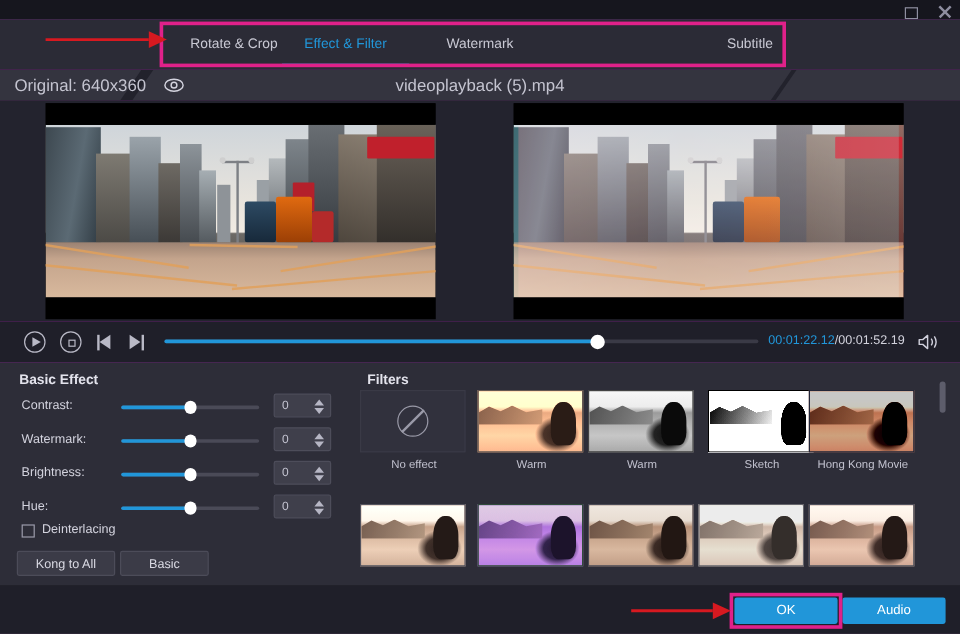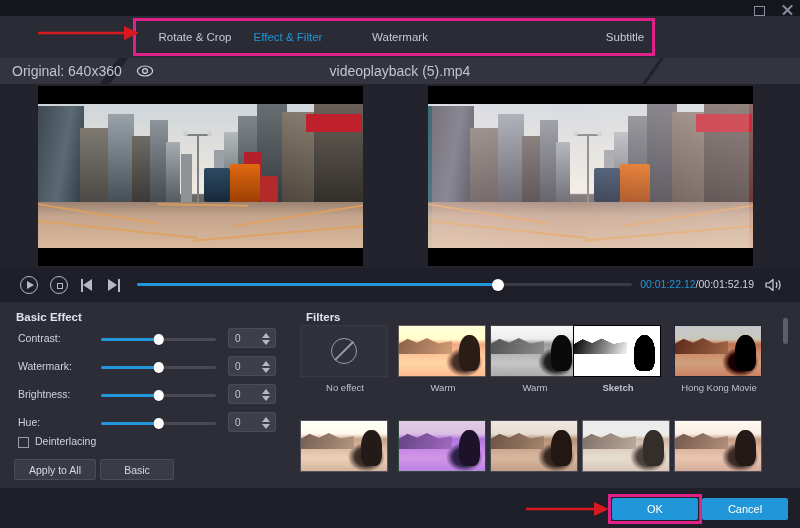--- a/index.html
+++ b/index.html
@@ -520,21 +520,21 @@
         <span class="val">0</span>
         <span class="ar up"></span>
         <span class="ar down"></span>
       </div>
     </div>
   </div>
 
   <div class="chk-box"></div>
   <div class="chk-label">Deinterlacing</div>
 
-  <div class="btn-sm" style="left:14px;width:82px;">Apply to All</div>
+  <div class="btn-sm" style="left:14px;width:82px;">Kong to All</div>
   <div class="btn-sm" style="left:100px;width:74px;">Basic</div>
 
   <div class="filters-wrap">
 
     <div class="filter-row" style="top:0;">
       <div class="filter-cell" style="left:0;">
         <div class="f-no-effect">
           <div class="ban"></div>
         </div>
         <div class="fcap">No effect</div>
@@ -548,21 +548,21 @@
         <div class="fcap">Warm</div>
       </div>
       <div class="filter-cell" style="left:190px;">
         <div class="fthumb fx-gray">
           <div class="dune"></div>
             <div class="rock"></div>
             <div class="figure"></div>
         </div>
         <div class="fcap">Warm</div>
       </div>
-      <div class="filter-cell" style="left:273px;font-weight:bold;">
+      <div class="filter-cell" style="left:290px;">
         <div class="fthumb fx-sketch" style="background:#fff;">
           <div class="dune" style="opacity:.35;"></div>
             <div class="rock"></div>
             <div class="figure"></div>
         </div>
         <div class="fcap">Sketch</div>
       </div>
       <div class="filter-cell" style="left:374px;">
         <div class="fthumb fx-hk">
           <div class="dune"></div>
@@ -611,21 +611,21 @@
       </div>
     </div>
   </div>
 
   <div class="fscroll">
     <div class="thumb"></div>
   </div>
 
   <div class="footer"></div>
   <div class="btn-main" style="left:612px;">OK</div>
-  <div class="btn-main" style="left:702px;">Cancel</div>
+  <div class="btn-main" style="left:702px;">Audio</div>
 
   <div class="hl-box" style="left:133px;top:18px;width:522px;height:38px;"></div>
   <div class="hl-box" style="left:608px;top:494px;width:94px;height:30px;"></div>
 
   <svg class="arrow" style="left:36px;top:22px;" width="104" height="22">
     <line x1="2" y1="11" x2="88" y2="11" stroke="#d71920" stroke-width="2.4"></line>
     <polygon points="88,4 103,11 88,18" fill="#d71920"></polygon>
   </svg>
   <svg class="arrow" style="left:524px;top:498px;" width="86" height="22">
     <line x1="2" y1="11" x2="70" y2="11" stroke="#d71920" stroke-width="2.4"></line>

